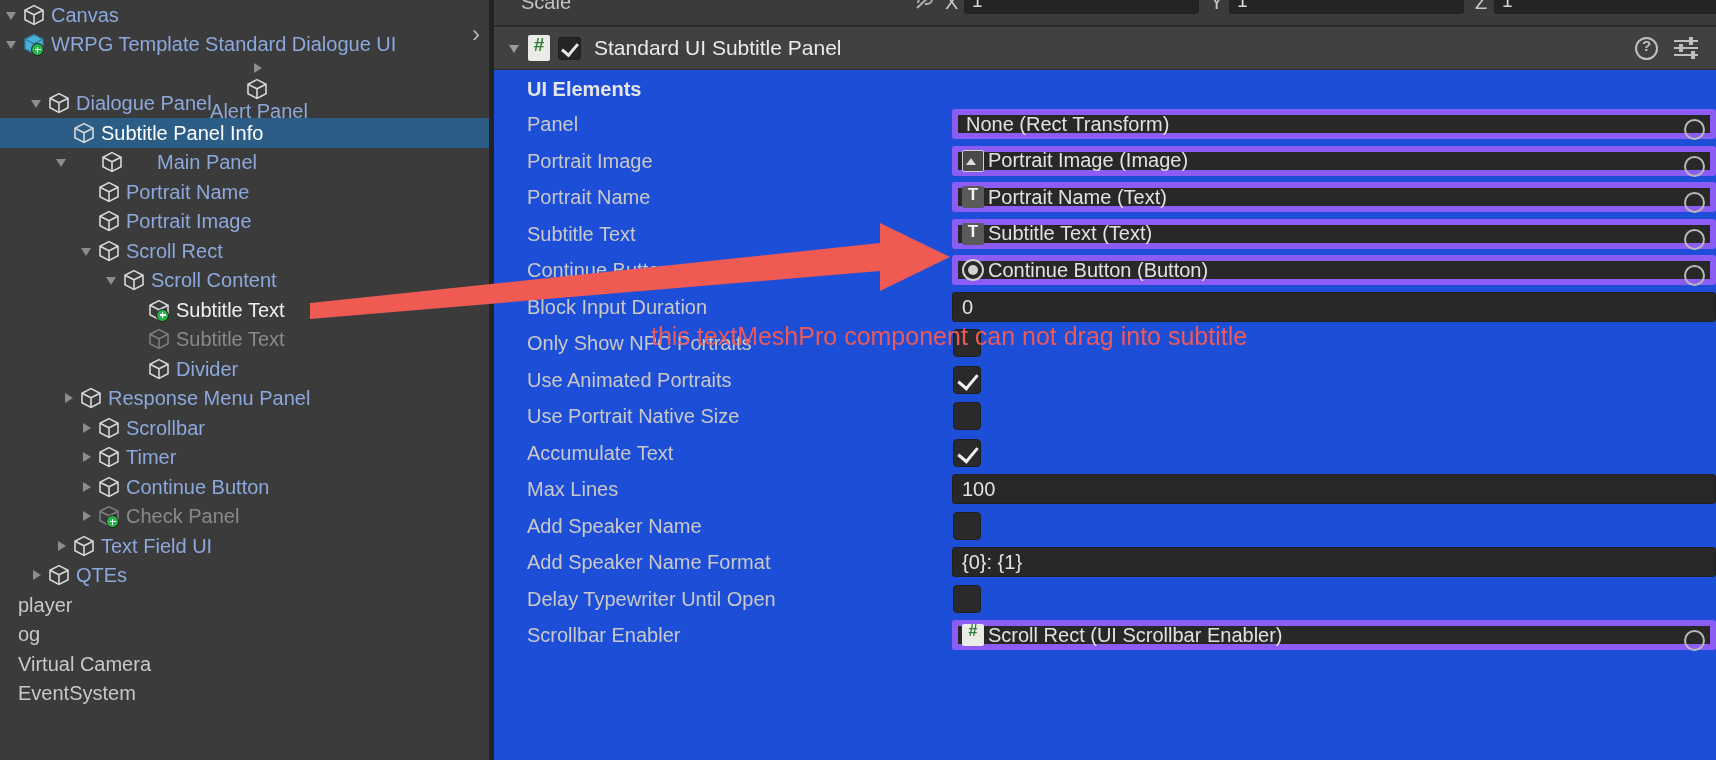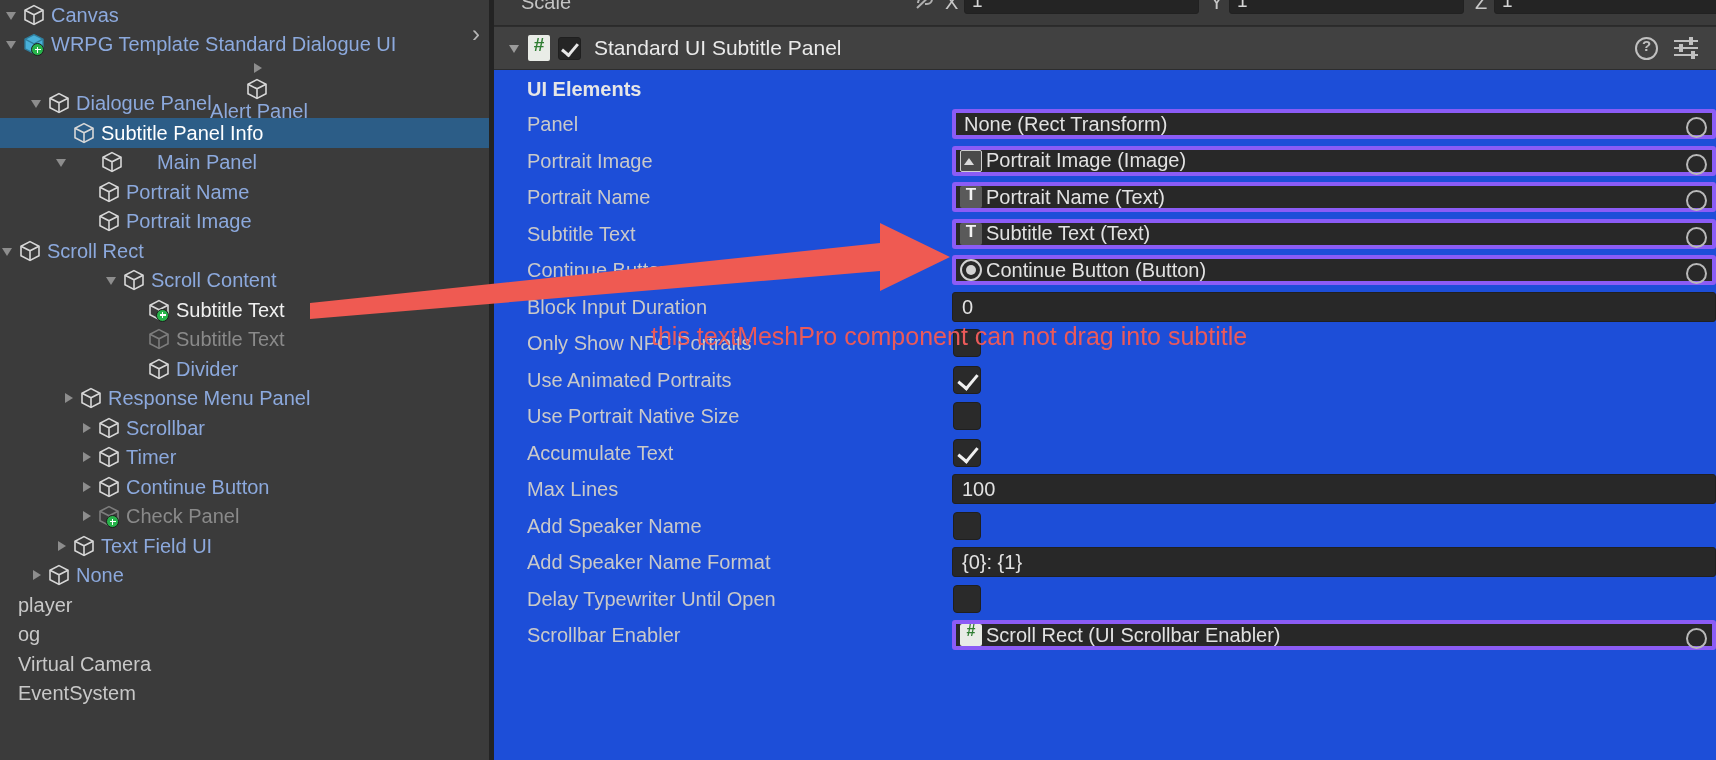--- a/index.html
+++ b/index.html
@@ -158,21 +158,21 @@
   }
 
   
   .prow{ position:relative; height:36.5px; }
   .prow .plabel{
     position:absolute; left:33px; top:7px;
     font-size:20px; color:#c9c9c9; white-space:nowrap;
   }
   .objfield{
     position:absolute; left:458px; right:0; top:3px; height:30px;
-    background:#282828; border:4px solid #8b5cf6; border-radius:3px;
+    background:#282828; border:6px solid #8b5cf6; border-radius:3px;
     display:flex; align-items:center;
   }
   .objfield .oicon{ flex:0 0 22px; width:22px;height:22px; margin-left:4px; position:relative;}
   .objfield .otext{
     font-size:20px; color:#e2e2e2; margin-left:4px; white-space:nowrap;
   }
   .objfield .picker{
     position:absolute; right:5px; top:4px; width:21px;height:21px;
     border-radius:50%; border:2px solid #b9b9b9;
   }
@@ -316,21 +316,21 @@
         <div class="hrow" style="padding-left: 79px;">
           <span class="twisty"></span>
           <span class="cube">
             <svg width="24" height="24" viewBox="0 0 24 24">
               <path d="M12 2.6 L21 7.2 L21 16.8 L12 21.4 L3 16.8 L3 7.2 Z" fill="none" stroke="#d8d8d8" stroke-width="1.6"></path>
               <path d="M3 7.2 L12 11.8 L21 7.2 M12 11.8 L12 21.4" fill="none" stroke="#d8d8d8" stroke-width="1.6"></path>
             </svg>
           </span>
           <span class="hlabel">Portrait Image</span>
         </div>
-        <div class="hrow" style="">
+        <div class="hrow" style="padding-left: 79px;">
           <span class="twisty down"></span>
           <span class="cube">
             <svg width="24" height="24" viewBox="0 0 24 24">
               <path d="M12 2.6 L21 7.2 L21 16.8 L12 21.4 L3 16.8 L3 7.2 Z" fill="none" stroke="#d8d8d8" stroke-width="1.6"></path>
               <path d="M3 7.2 L12 11.8 L21 7.2 M12 11.8 L12 21.4" fill="none" stroke="#d8d8d8" stroke-width="1.6"></path>
             </svg>
           </span>
           <span class="hlabel">Scroll Rect</span>
         </div>
         <div class="hrow" style="padding-left: 104px;">
@@ -436,21 +436,21 @@
           <span class="hlabel">Text Field UI</span>
         </div>
         <div class="hrow" style="padding-left: 29px;">
           <span class="twisty right"></span>
           <span class="cube">
             <svg width="24" height="24" viewBox="0 0 24 24">
               <path d="M12 2.6 L21 7.2 L21 16.8 L12 21.4 L3 16.8 L3 7.2 Z" fill="none" stroke="#d8d8d8" stroke-width="1.6"></path>
               <path d="M3 7.2 L12 11.8 L21 7.2 M12 11.8 L12 21.4" fill="none" stroke="#d8d8d8" stroke-width="1.6"></path>
             </svg>
           </span>
-          <span class="hlabel">None</span>
+          <span class="hlabel">QTEs</span>
         </div>
         <div class="hrow plain">
           <span class="twisty"></span>
           <span style="flex: 0 0 0px;"></span>
           <span class="hlabel">player</span>
         </div>
         <div class="hrow plain">
           <span class="twisty"></span>
           <span style="flex: 0 0 0px;"></span>
           <span class="hlabel">og</span>

